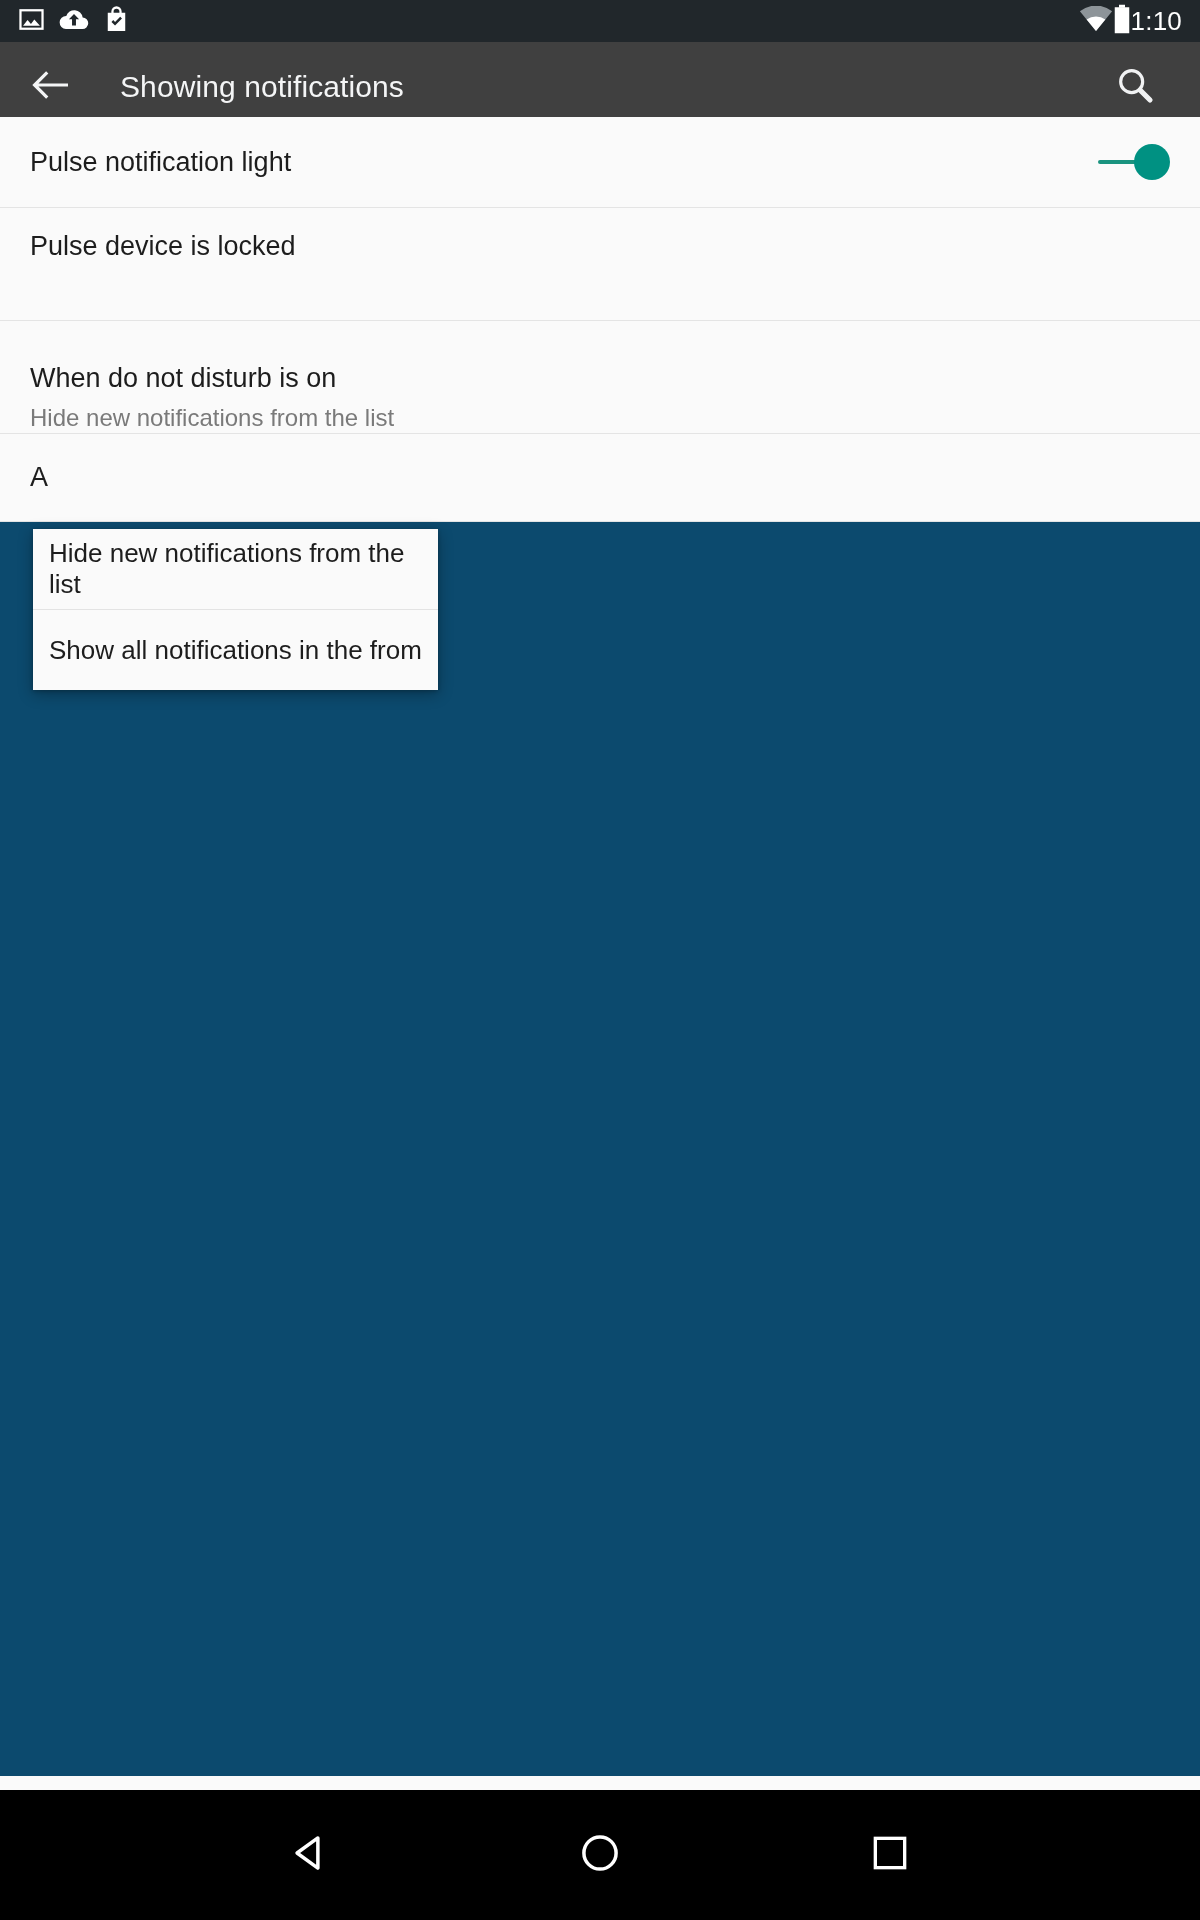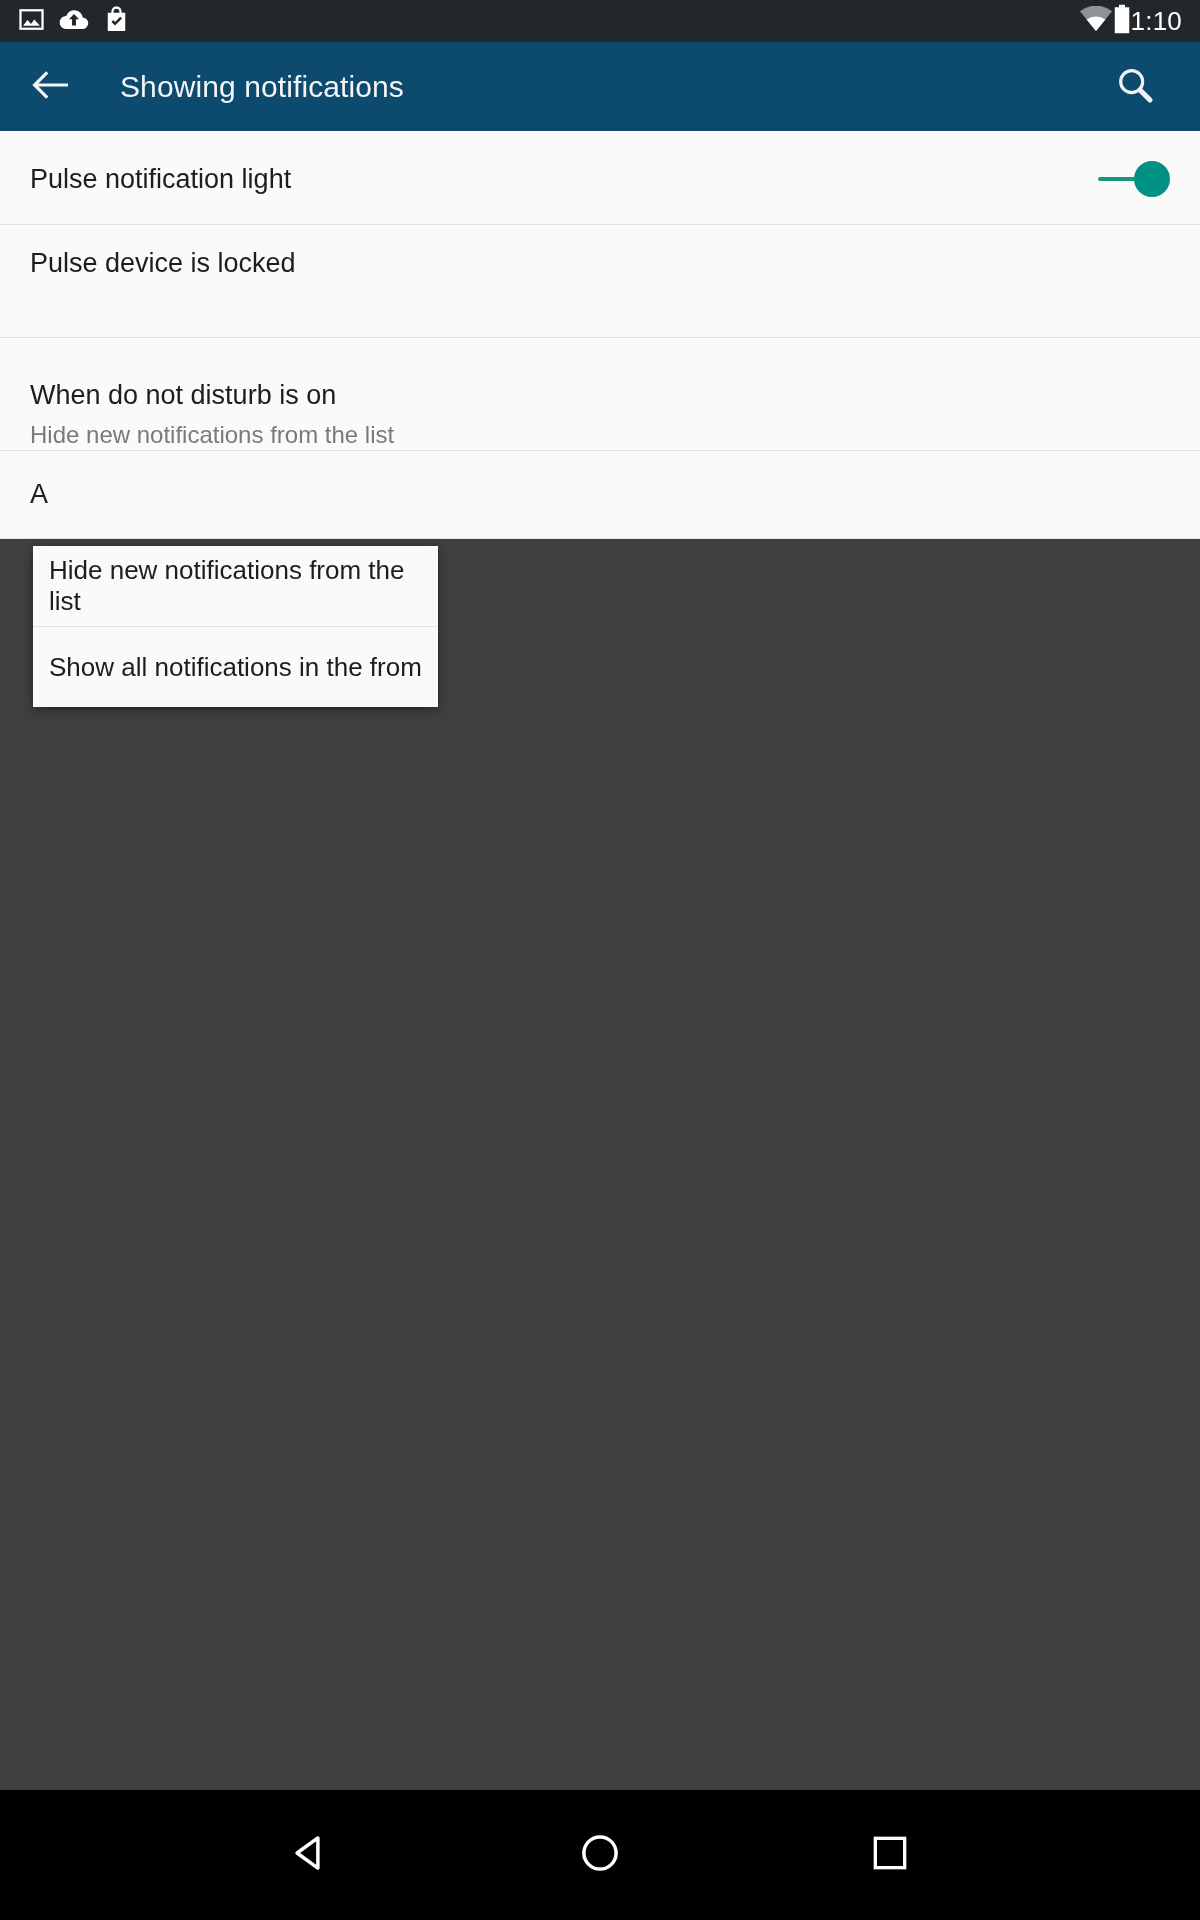--- a/index.html
+++ b/index.html
@@ -20,40 +20,40 @@
   .status-left{ display:flex; align-items:center; gap:14px; padding-left:18px; }
   .status-right{ margin-left:auto; display:flex; align-items:center; gap:0; padding-right:18px; }
   .status-time{
     color:#ffffff; font-size:26px; letter-spacing:.2px;
     font-family:"Liberation Sans", sans-serif;
   }
 
   
   .toolbar{
     position:absolute; top:42px; left:0; width:1200px; height:89px;
-    background:#0c4a6e;
+    background:#404040;
     display:flex; align-items:center;
   }
   .back-btn{
     width:88px; height:89px; display:flex; align-items:center; justify-content:center;
     margin-left:6px;
   }
   .toolbar-title{
     color:#f4f5f6; font-size:30px; font-weight:400;
     margin-left:26px; letter-spacing:.1px;
   }
   .search-btn{
     margin-left:auto; margin-right:30px;
     width:70px; height:89px; display:flex; align-items:center; justify-content:center;
   }
 
   
   .content{
-    position:absolute; top:134px; left:0; width:1200px; height:1659px;
-    background:#404040;
+    position:absolute; top:117px; left:0; width:1200px; height:1659px;
+    background:#0c4a6e;
   }
   .content-shade{
     position:absolute; top:0; left:0; width:1200px; height:16px;
     background:linear-gradient(to bottom, rgba(0,0,0,.085), rgba(0,0,0,0));
     pointer-events:none;
   }
 
   .list-item{
     position:relative;
     padding:0 30px;

